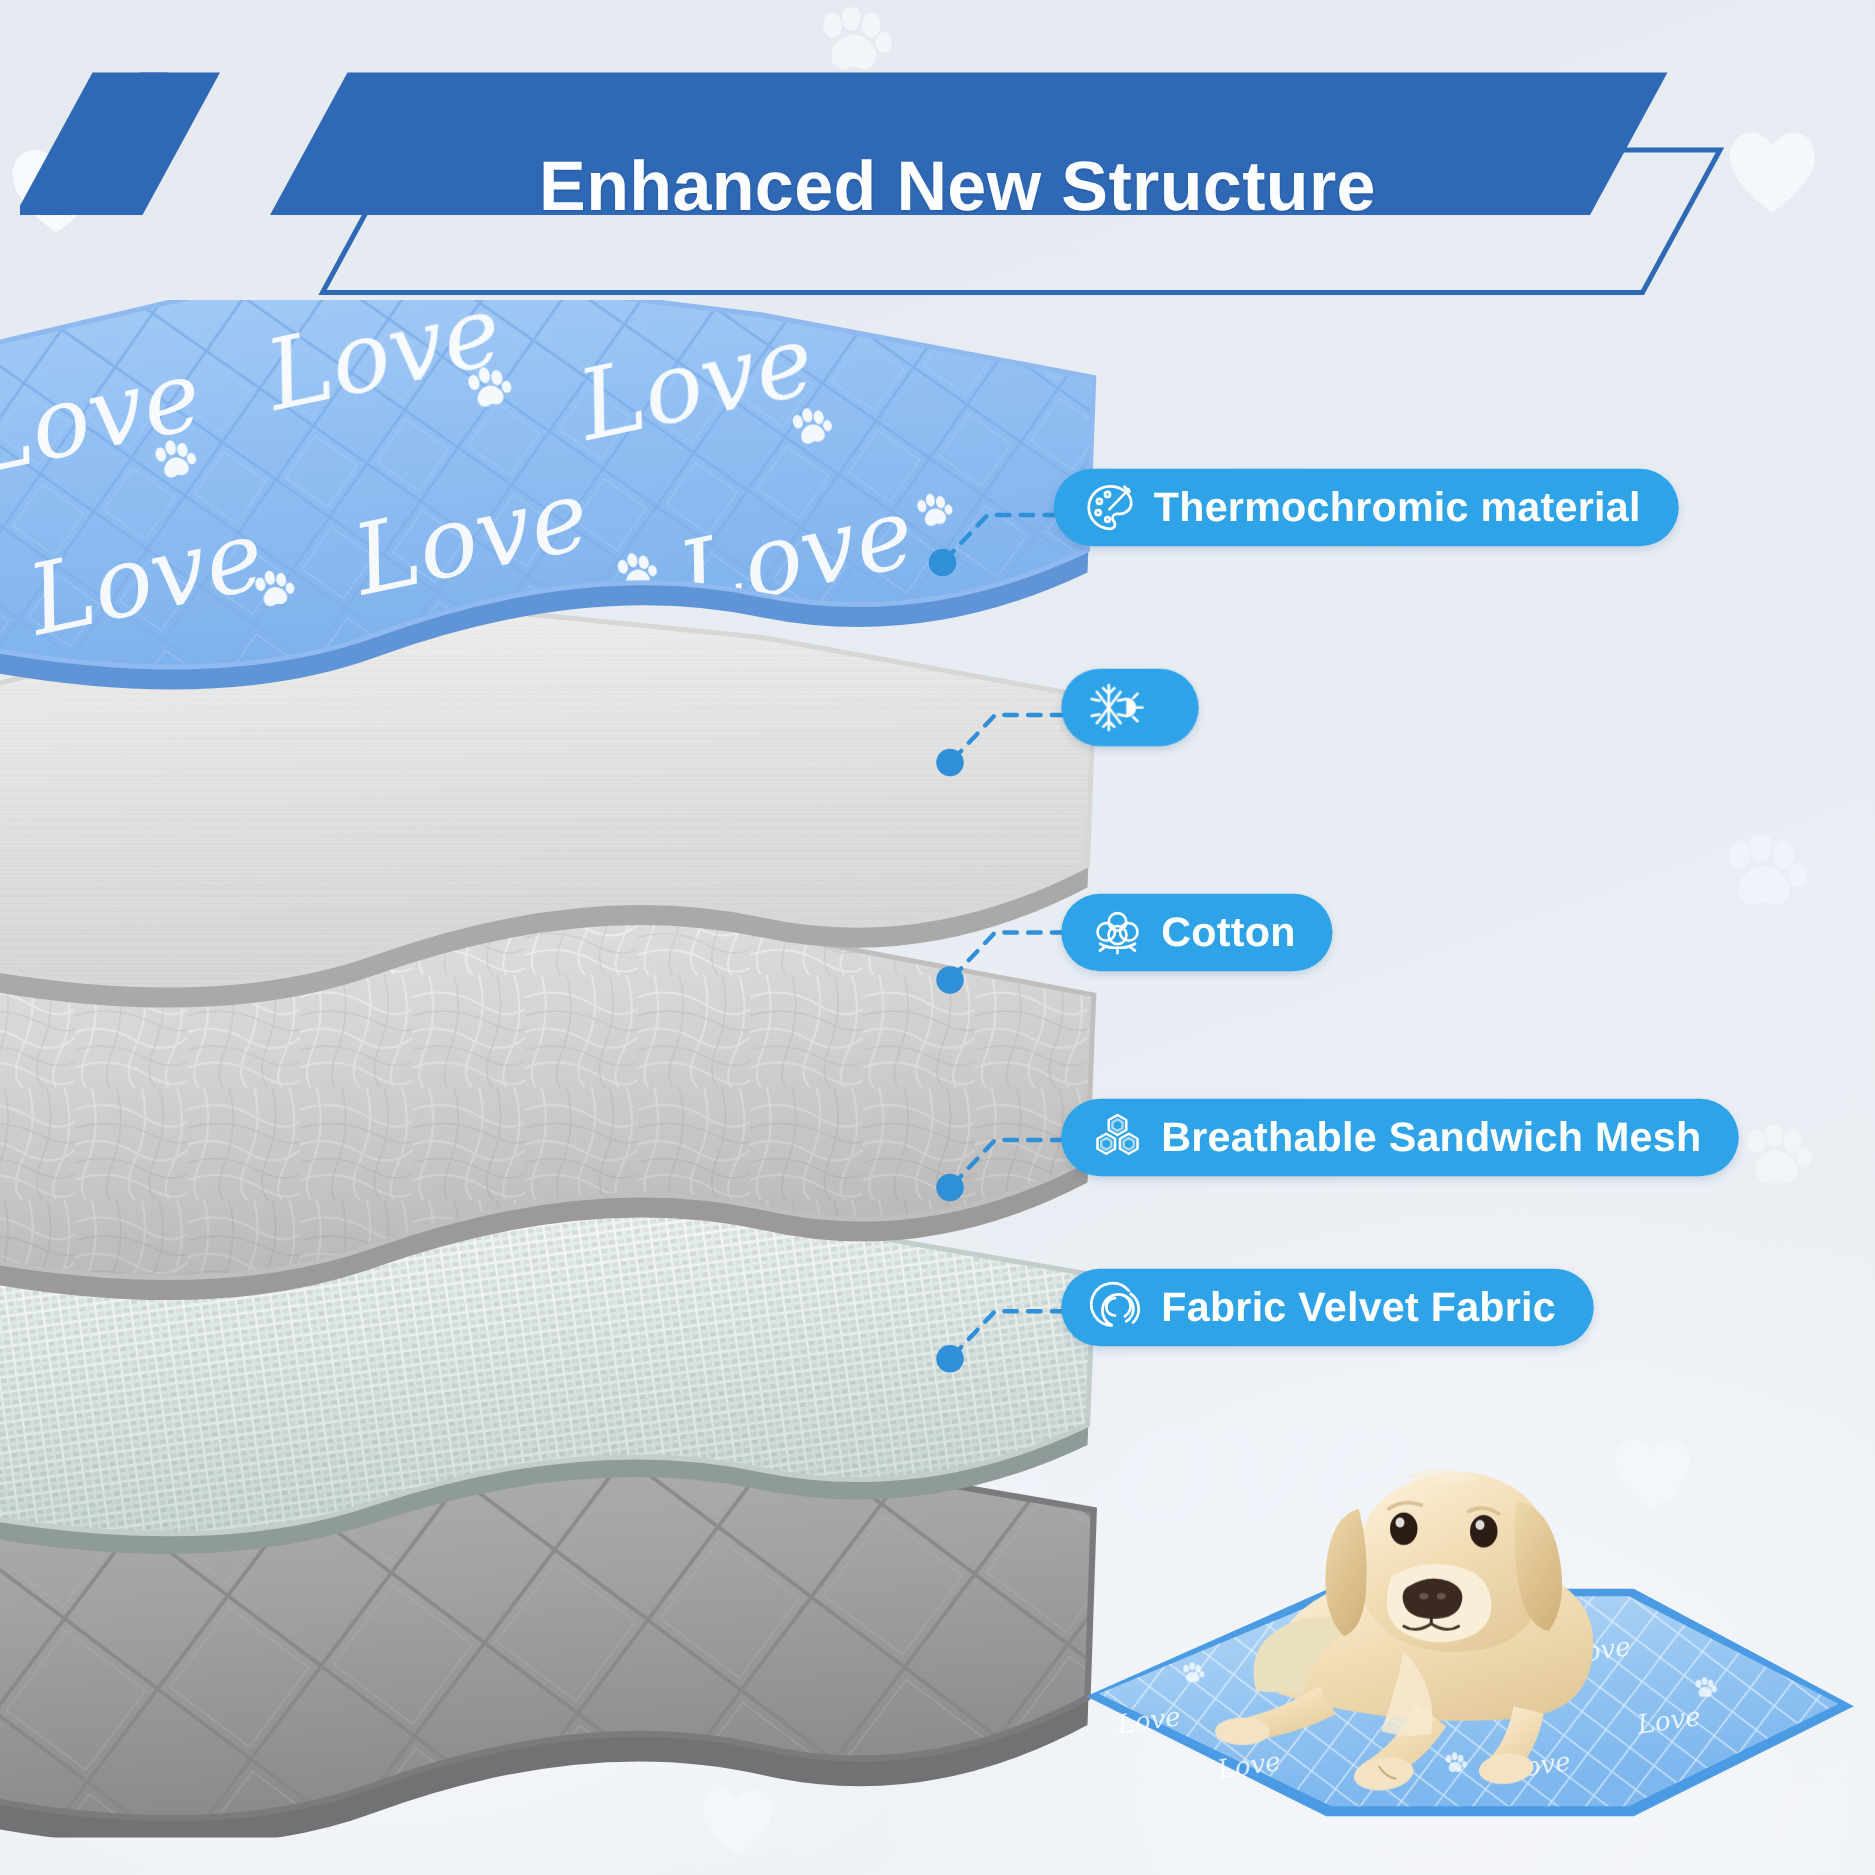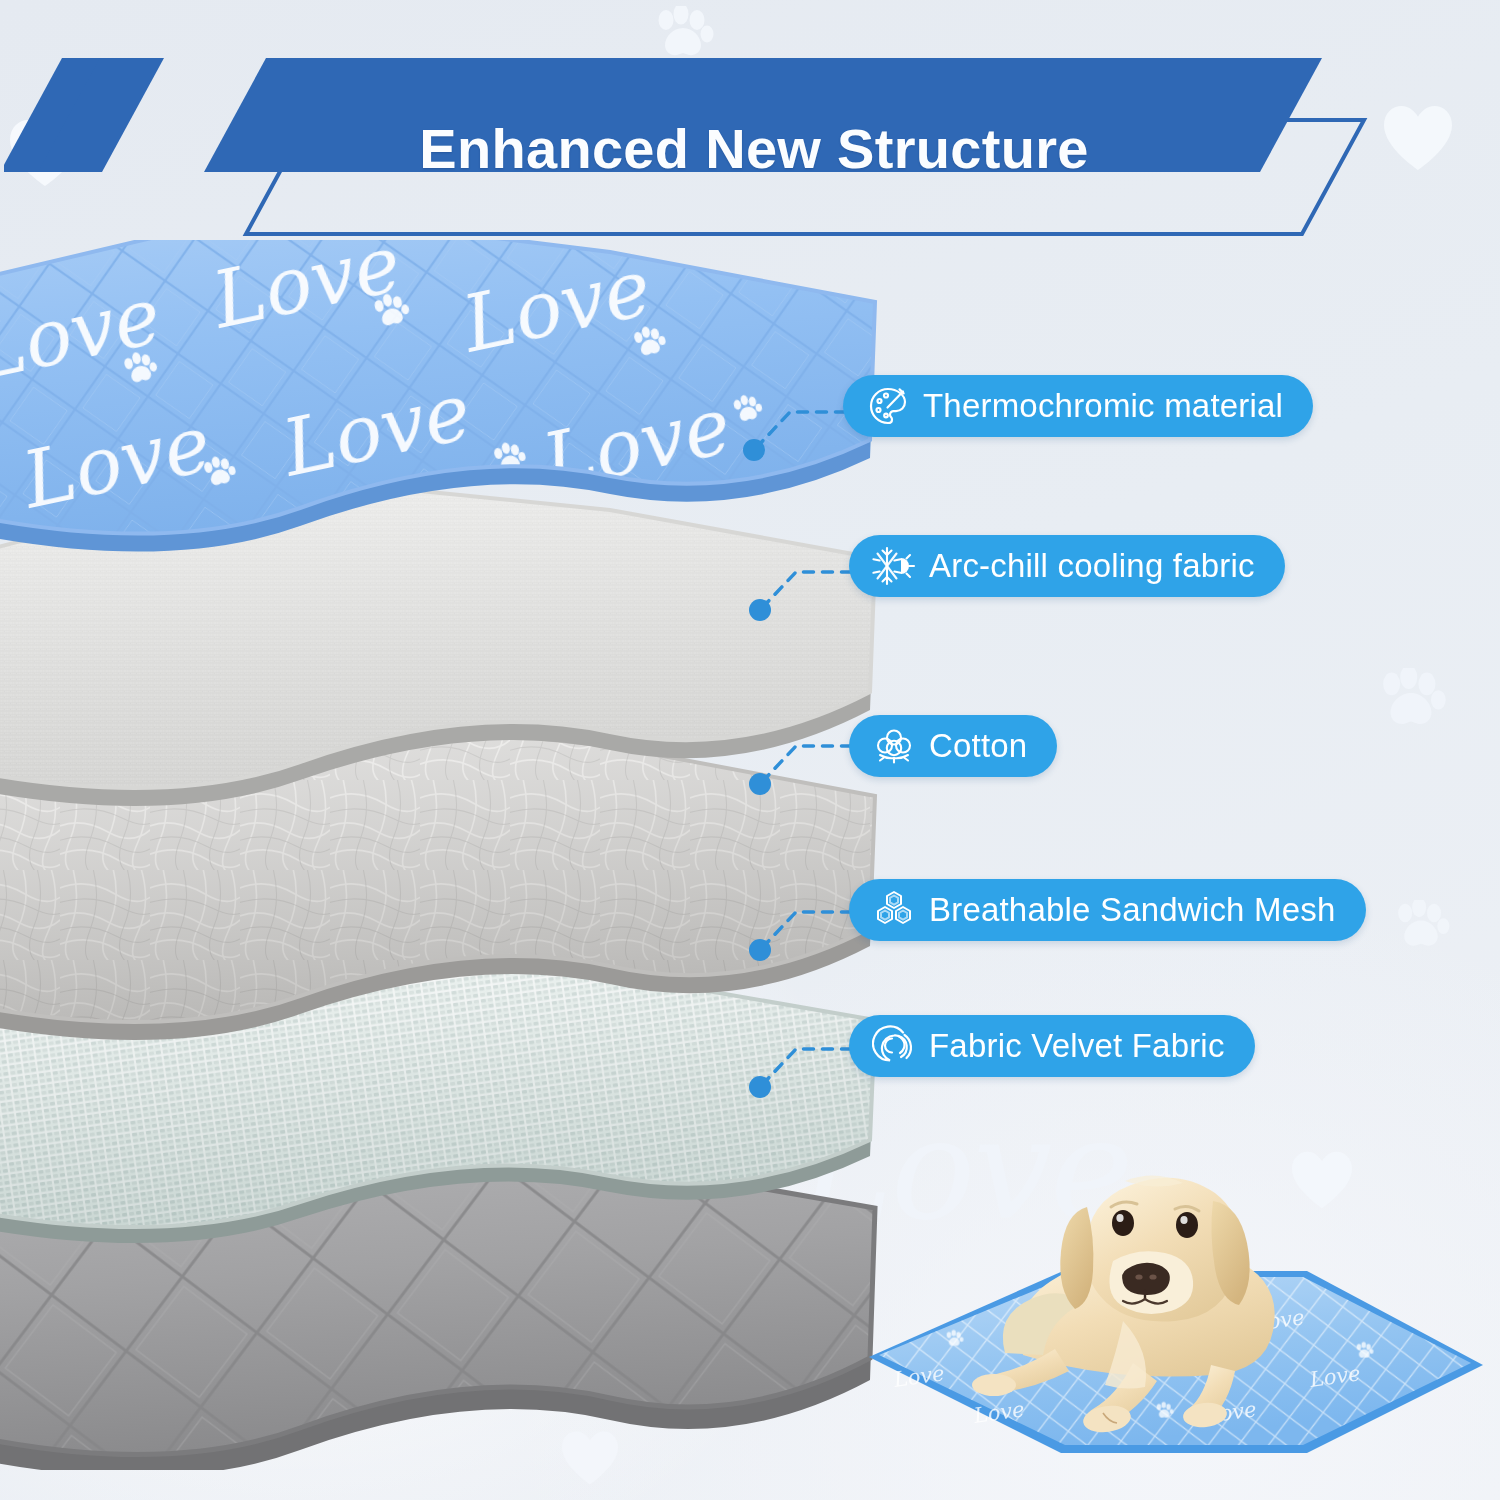--- a/index.html
+++ b/index.html
@@ -23,21 +23,21 @@
   .wm-paw svg{display:block;}
   .wm-love{
     font-family:"DejaVu Serif", serif;
     font-style:italic;
     color:#f2f5fa;
     line-height:1;
     letter-spacing:-2px;
   }
 
   
-  #banner{position:absolute;left:4px;top:40px;width:1260px;height:200px;}
+  #banner{position:absolute;left:16px;top:40px;width:1260px;height:200px;}
   #banner svg{display:block;}
   #banner-title{
     position:absolute;left:0;top:76px;width:1500px;
     text-align:center;
     font-size:56px;font-weight:bold;color:#fbfdff;
     letter-spacing:0.3px;
     text-shadow:0 1px 2px rgba(10,40,90,.25);
     font-family:"Liberation Sans", sans-serif;
   }
 
@@ -55,21 +55,21 @@
     padding:0 30px 0 22px;
     box-shadow:0 3px 7px rgba(40,90,140,.18);
     box-sizing:border-box;
   }
   .pill .pico{
     flex:0 0 auto;width:46px;height:46px;margin-right:12px;
     display:flex;align-items:center;justify-content:center;
   }
   .pill .pico svg{display:block;}
   .pill .ptext{
-    color:#ffffff;font-size:33px;font-weight:400;white-space:nowrap;
+    color:#ffffff;font-size:33px;font-weight:700;white-space:nowrap;
     font-family:"Liberation Sans", sans-serif;
     letter-spacing:.2px;
   }
 
   
   .conn{position:absolute;pointer-events:none;}
   .conn svg{display:block;overflow:visible;}
 
   
   #dogscene{position:absolute;left:855px;top:1135px;width:645px;height:365px;}
@@ -375,21 +375,20 @@
       <svg width="44" height="44" viewBox="0 0 44 44" fill="none" stroke="#ffffff" stroke-width="2.1" stroke-linecap="round" stroke-linejoin="round">
         <path d="M15 4 V40"></path>
         <path d="M5.5 9.5 L24.5 34.5" opacity=".95"></path>
         <path d="M24.5 9.5 L5.5 34.5" opacity=".95"></path>
         <path d="M15 11 l-4.5-4.5M15 11 l4.5-4.5M15 33 l-4.5 4.5M15 33 l4.5 4.5"></path>
         <path d="M7.6 16.5 l-6.2-1.2M22.4 27.5 l6.2 1.2M7.6 27.5 l-6.2 1.2M22.4 16.5 l6.2-1.2"></path>
         <path d="M29 14 a8 8 0 0 1 0 16 z" fill="#ffffff" stroke="none"></path>
         <path d="M37 22 h5M34.5 14.5 l3.5-3.5M34.5 29.5 l3.5 3.5"></path>
       </svg>
     </span>
-    <span class="ptext">Arc-chill cooling fabric</span>
   </div>
 
   <div class="pill" style="left:849px;top:879px;">
     <span class="pico">
       <svg width="44" height="44" viewBox="0 0 44 44" fill="none" stroke="#ffffff" stroke-width="2" stroke-linejoin="round">
         <path d="M22 4 l7 4 v8 l-7 4 -7-4 V8 Z"></path>
         <path d="M13 19 l7 4 v8 l-7 4 -7-4 v-8 Z"></path>
         <path d="M31 19 l7 4 v8 l-7 4 -7-4 v-8 Z"></path>
         <path d="M22 7.5 l4 2.3v4.6l-4 2.3 -4-2.3v-4.6z" opacity=".6"></path>
         <path d="M13 22.5 l4 2.3v4.6l-4 2.3 -4-2.3v-4.6z" opacity=".6"></path>

